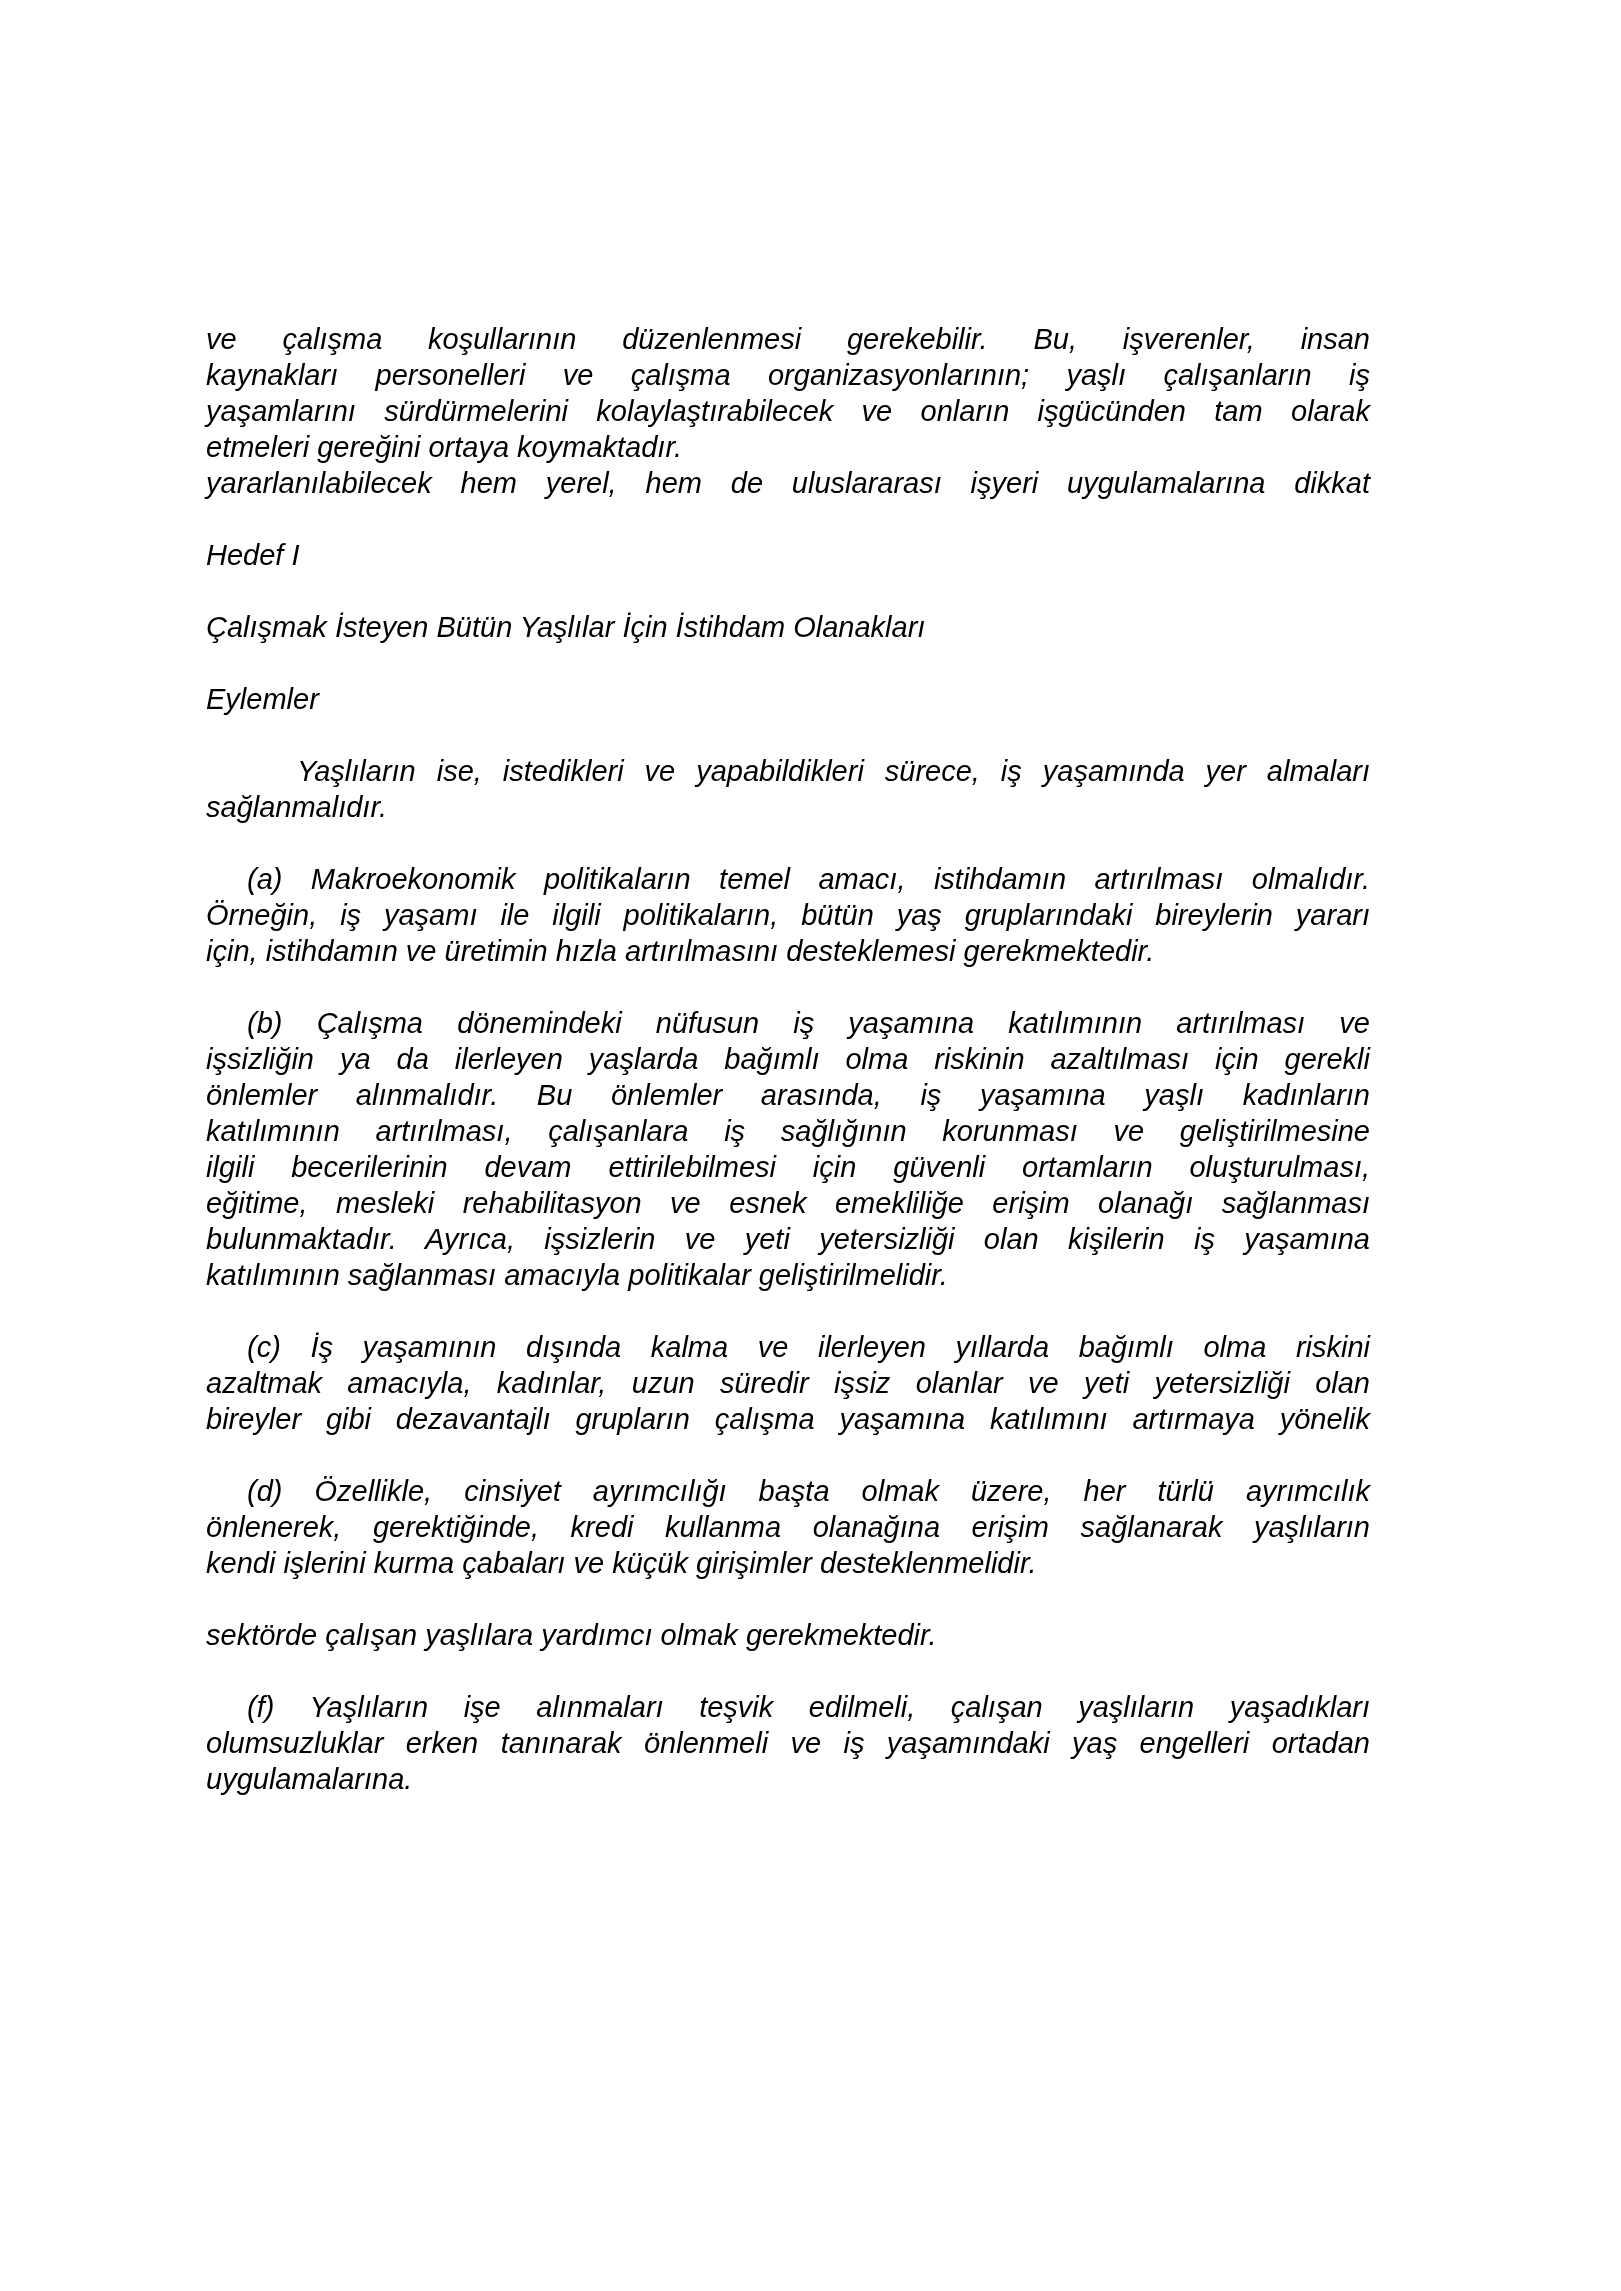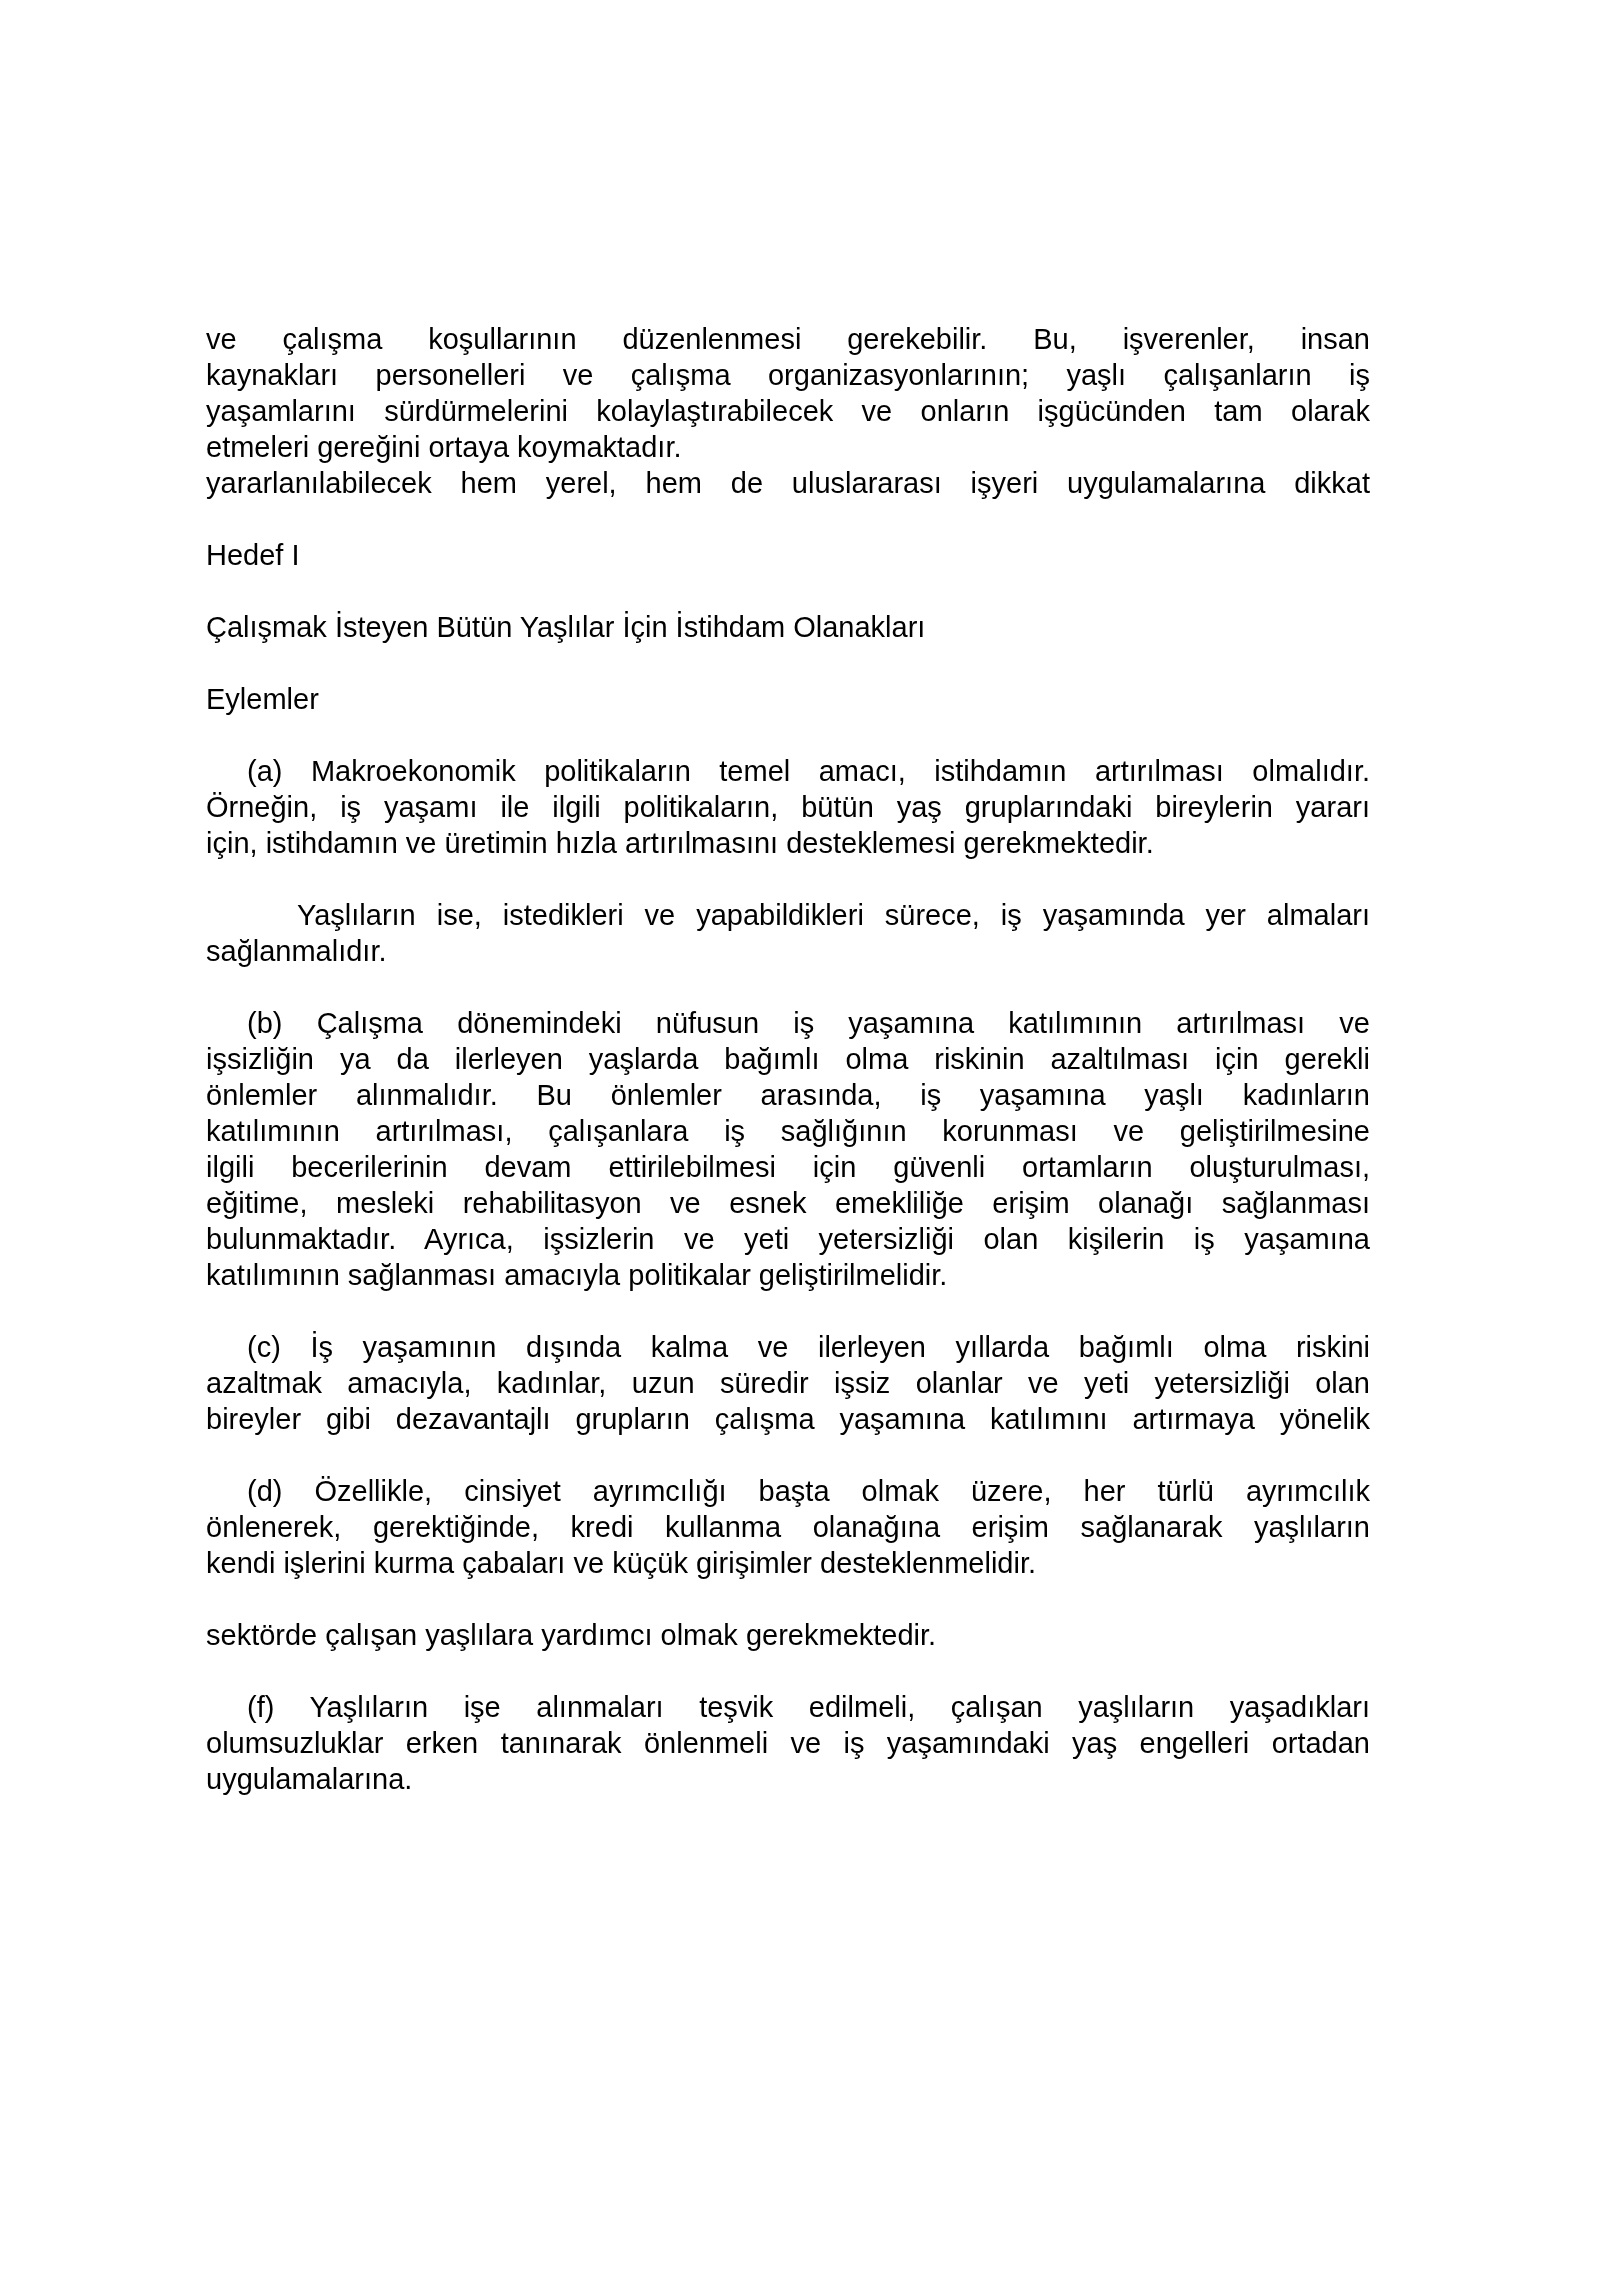--- a/index.html
+++ b/index.html
@@ -18,21 +18,21 @@
   .text-column {
     position: absolute;
     left: 206px;
     top: 321px;
     width: 1164px;
     font-size: 29px;
     line-height: 36px;
     color: #000000;
   }
 
-  .block { margin-top: 36px; }
+  .block { margin-top: 36px; font-style: italic; }
   .block:first-child { margin-top: 0; }
 
   .line { text-align: left; }
   
   .line.stretch {
     text-align: justify;
     text-align-last: justify;
   }
   .indent-none  { text-indent: 0; }
   .indent-small { text-indent: 41px; }
@@ -53,27 +53,27 @@
       <div class="block heading">
         <div class="line indent-none">Hedef I</div>
       </div>
       <div class="block heading">
         <div class="line indent-none">Çalışmak İsteyen Bütün Yaşlılar İçin İstihdam Olanakları</div>
       </div>
       <div class="block heading">
         <div class="line indent-none">Eylemler</div>
       </div>
       <div class="block paragraph">
+        <div class="line stretch indent-tab">Yaşlıların ise, istedikleri ve yapabildikleri sürece, iş yaşamında yer almaları</div>
+        <div class="line indent-none">sağlanmalıdır.</div>
+      </div>
+      <div class="block paragraph">
         <div class="line stretch indent-small">(a) Makroekonomik politikaların temel amacı, istihdamın artırılması olmalıdır.</div>
         <div class="line stretch indent-none">Örneğin, iş yaşamı ile ilgili politikaların, bütün yaş gruplarındaki bireylerin yararı</div>
         <div class="line indent-none">için, istihdamın ve üretimin hızla artırılmasını desteklemesi gerekmektedir.</div>
-      </div>
-      <div class="block paragraph">
-        <div class="line stretch indent-tab">Yaşlıların ise, istedikleri ve yapabildikleri sürece, iş yaşamında yer almaları</div>
-        <div class="line indent-none">sağlanmalıdır.</div>
       </div>
       <div class="block paragraph">
         <div class="line stretch indent-small">(b) Çalışma dönemindeki nüfusun iş yaşamına katılımının artırılması ve</div>
         <div class="line stretch indent-none">işsizliğin ya da ilerleyen yaşlarda bağımlı olma riskinin azaltılması için gerekli</div>
         <div class="line stretch indent-none">önlemler alınmalıdır. Bu önlemler arasında, iş yaşamına yaşlı kadınların</div>
         <div class="line stretch indent-none">katılımının artırılması, çalışanlara iş sağlığının korunması ve geliştirilmesine</div>
         <div class="line stretch indent-none">ilgili becerilerinin devam ettirilebilmesi için güvenli ortamların oluşturulması,</div>
         <div class="line stretch indent-none">eğitime, mesleki rehabilitasyon ve esnek emekliliğe erişim olanağı sağlanması</div>
         <div class="line stretch indent-none">bulunmaktadır. Ayrıca, işsizlerin ve yeti yetersizliği olan kişilerin iş yaşamına</div>
         <div class="line indent-none">katılımının sağlanması amacıyla politikalar geliştirilmelidir.</div>

